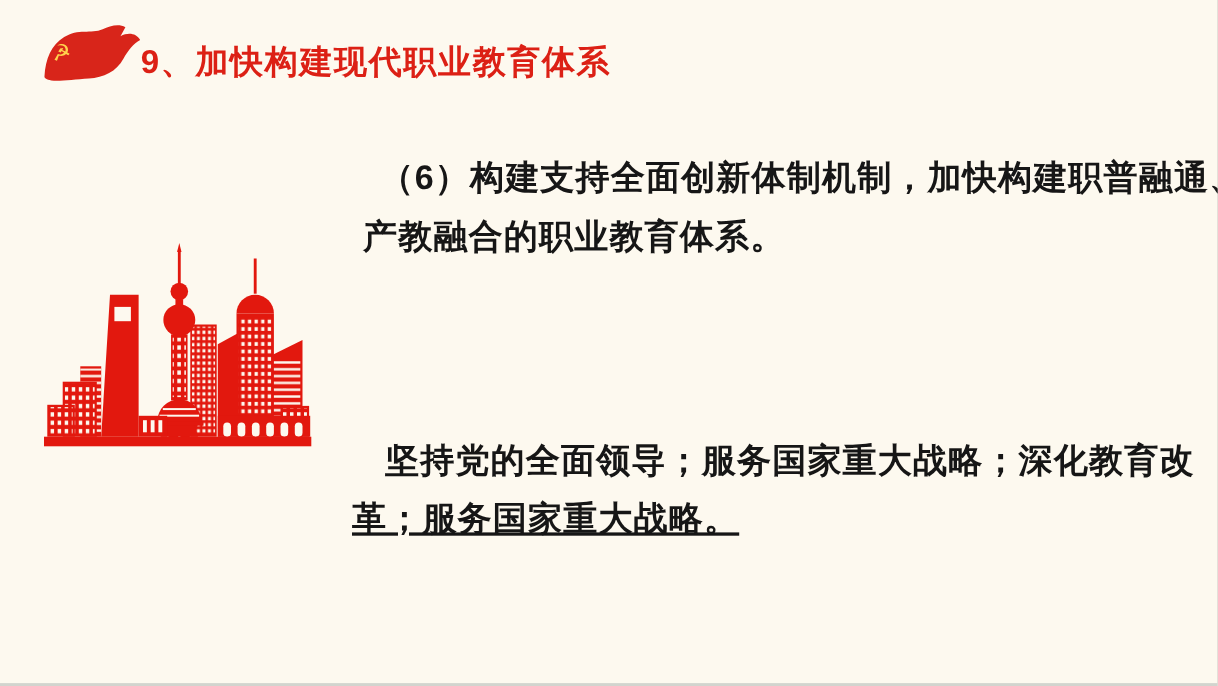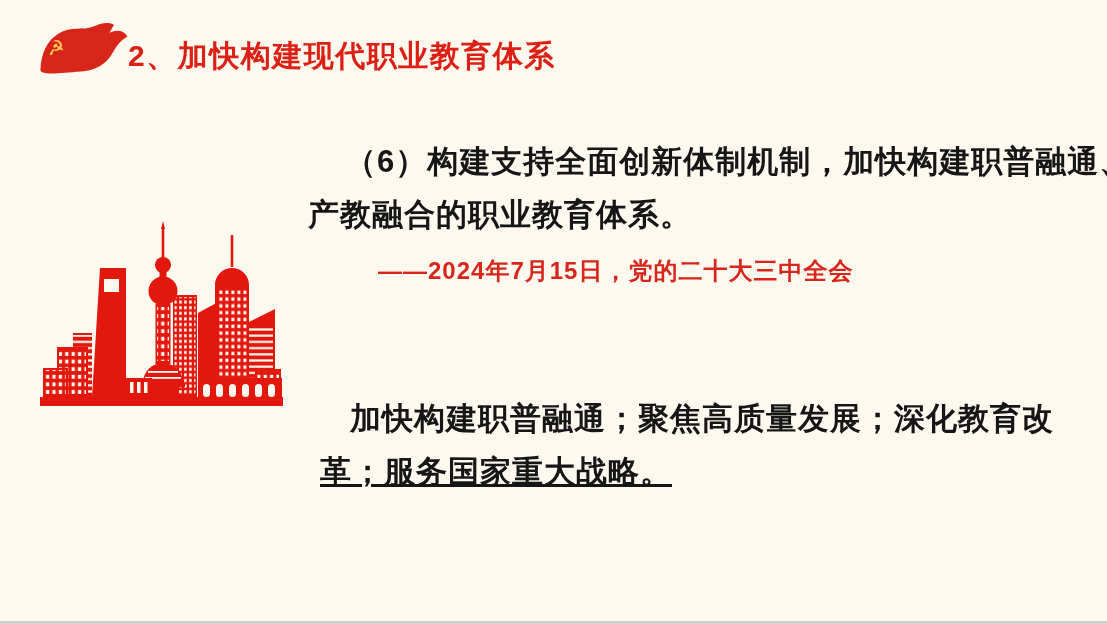--- a/index.html
+++ b/index.html
@@ -18,21 +18,21 @@
     left:128px;top:36px;
     font-size:30px;font-weight:bold;
     color:#DC2015;letter-spacing:1.5px;
   }
   .flag{left:26px;top:14px;width:106px;height:70px;}
   .body-line{
     font-size:31px;font-weight:bold;
     color:#161616;letter-spacing:1px;
   }
   .q1-l1{left:345px;top:141px;}
-  .q1-l2{left:308px;top:194px;}
+  .q1-l2{left:330px;top:194px;}
   .q2-l1{left:350px;top:398px;}
   .q2-l2{left:320px;top:451px;text-decoration:underline;}
   .source-line{
     font-size:24px;font-weight:bold;
     color:#D7261C;letter-spacing:1px;
   }
   .src1{left:378px;top:255px;}
   .src2{left:375px;top:515px;}
   .skyline{left:38px;top:221px;width:248px;height:185px;}
   .bottom-edge{
@@ -45,25 +45,24 @@
 
 <div class="slide">
 
   <div class="abs flag">
     <svg width="106" height="70" viewBox="0 0 112 78" xmlns="http://www.w3.org/2000/svg">
       <path d="M13,62 C14,44 20,30 33,22 C47,13 60,19 72,14 C79,11 88,8 95,12 L90,21 C98,17 106,18 110,25 C103,29 98,35 93,44 C86,57 73,63 58,64 C43,65 28,67 20,66 C15,65 13,64 13,62 Z" fill="#D8251A"></path>
       <text x="20" y="45" font-size="22" fill="#FFD34D" font-family="DejaVu Sans, sans-serif" transform="rotate(-10 31 36)">☭</text>
     </svg>
   </div>
 
-  <div class="abs slide-title">2、加快构建现代职业教育体系</div>
+  <div class="abs slide-title">9、加快构建现代职业教育体系</div>
 
   <div class="abs body-line q1-l1">（6）构建支持全面创新体制机制，加快构建职普融通、</div>
   <div class="abs body-line q1-l2">产教融合的职业教育体系。</div>
-  <div class="abs source-line src1">——2024年7月15日，党的二十大三中全会</div>
 
   <div class="abs skyline">
     <svg width="248" height="185" viewBox="0 0 248 185" xmlns="http://www.w3.org/2000/svg">
       <defs>
         <pattern id="pw" patternUnits="userSpaceOnUse" width="6.4" height="7.6">
           <rect x="1.6" y="1.8" width="3.2" height="3.9" fill="#FDF9EF"></rect>
         </pattern>
         <pattern id="pw2" patternUnits="userSpaceOnUse" width="6" height="6.8">
           <rect x="1.4" y="1.6" width="3" height="3.4" fill="#FDF9EF"></rect>
         </pattern>
@@ -135,18 +134,18 @@
         <rect x="88" y="157" width="26" height="19"></rect>
         <rect x="92" y="161" width="3.5" height="11" fill="#FDF9EF"></rect>
         <rect x="99" y="161" width="3.5" height="11" fill="#FDF9EF"></rect>
         <rect x="106" y="161" width="3.5" height="11" fill="#FDF9EF"></rect>
 
         <rect x="2" y="176" width="243" height="9"></rect>
       </g>
     </svg>
   </div>
 
-  <div class="abs body-line q2-l1">加快构建职普融通；聚焦高质量发展；深化教育改</div>
+  <div class="abs body-line q2-l1">坚持党的全面领导；服务国家重大战略；深化教育改</div>
   <div class="abs body-line q2-l2">革；服务国家重大战略。</div>
 
   <div class="abs bottom-edge"></div>
 
 </div>
 
 </body></html>

